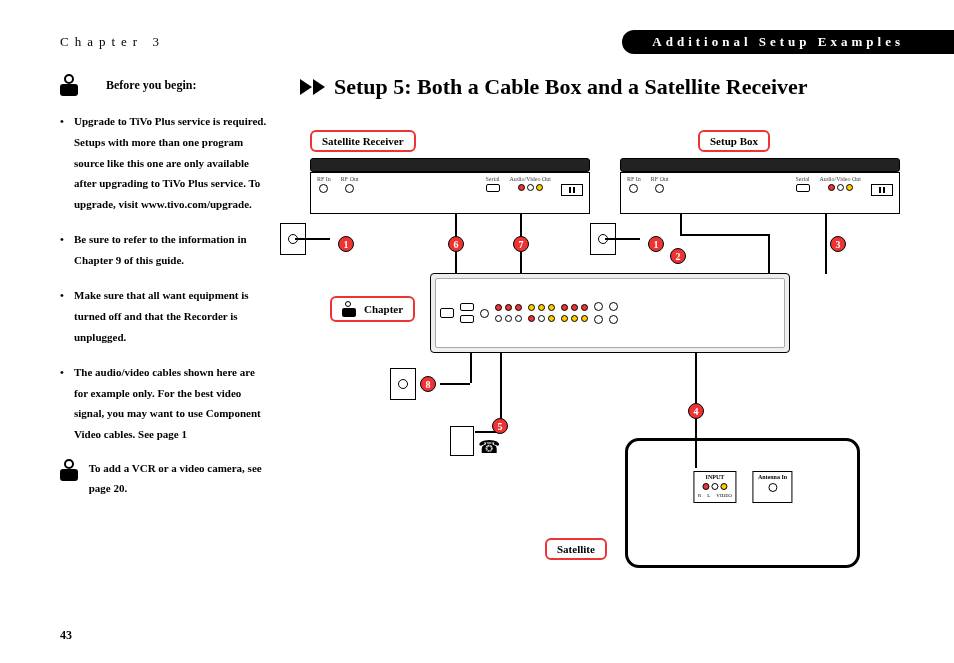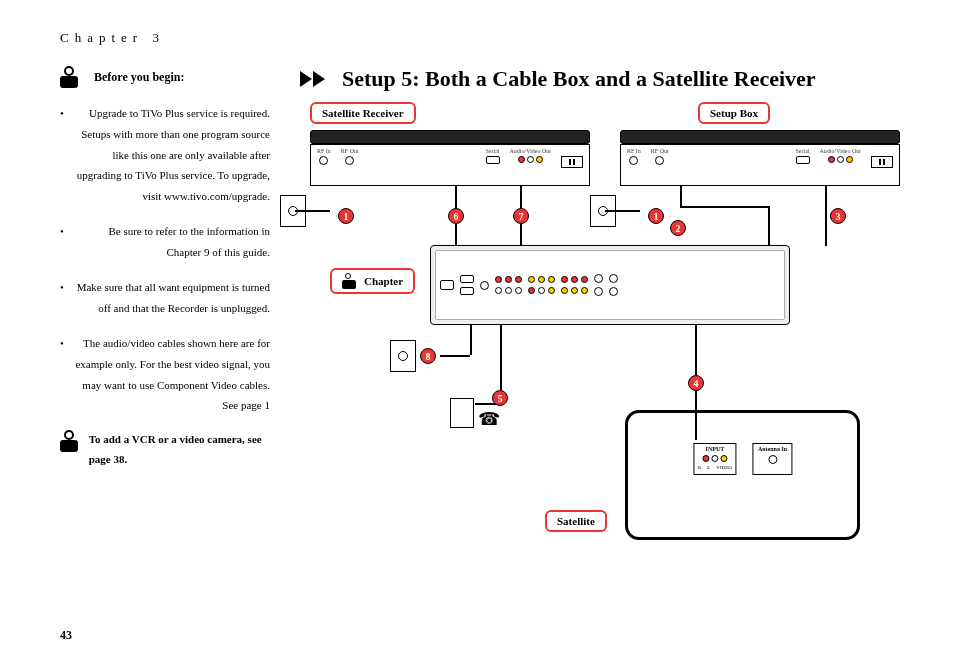--- a/index.html
+++ b/index.html
@@ -45,21 +45,21 @@
   }
   .sidebar {
     width: 210px;
     flex-shrink: 0;
     font-size: 11px;
     line-height: 1.9;
   }
   .before-begin {
     display: flex;
     align-items: center;
-    gap: 12px;
+    gap: 24px;
     margin-bottom: 14px;
   }
   .tivo-icon {
     width: 22px;
     height: 22px;
     position: relative;
     display: inline-block;
   }
   .tivo-icon::before {
     content: '';
@@ -80,22 +80,21 @@
     height: 12px;
     background: #000;
     border-radius: 3px;
   }
   .before-title { font-weight: bold; font-size: 12px; }
   .sidebar ul { list-style: none; }
   .sidebar li {
     position: relative;
     padding-left: 14px;
     margin-bottom: 14px;
-    font-weight: normal;
-    text-align: right;
+    font-weight: bold;
   }
   .sidebar li::before {
     content: '•';
     position: absolute;
     left: 0;
     top: 0;
   }
   .add-vcr {
     display: flex;
     gap: 10px;
@@ -104,24 +103,24 @@
     line-height: 1.8;
     margin-top: 6px;
   }
   .main {
     flex: 1;
     position: relative;
   }
   .main-title {
     font-size: 22px;
     font-weight: bold;
-    margin-bottom: 8px;
+    margin-bottom: 28px;
     display: flex;
     align-items: center;
-    gap: 16px;
+    gap: 8px;
   }
   .arrows { display: inline-flex; }
   .arrow-r {
     width: 0; height: 0;
     border-top: 8px solid transparent;
     border-bottom: 8px solid transparent;
     border-left: 12px solid #000;
     margin-right: 1px;
   }
   .diagram {
@@ -271,37 +270,38 @@
     font-size: 12px;
     font-weight: bold;
   }
 </style>
 </head>
 <body>
 
 <div class="page">
   <div class="header">
     <div class="chapter">Chapter 3</div>
+    <div class="header-right">Additional Setup Examples</div>
   </div>
 
   <div class="content">
     <div class="sidebar">
       <div class="before-begin">
         <span class="tivo-icon"></span>
         <span class="before-title">Before you begin:</span>
       </div>
       <ul>
         <li>Upgrade to TiVo Plus service is required. Setups with more than one program source like this one are only available after upgrading to TiVo Plus service. To upgrade, visit www.tivo.com/upgrade.</li>
         <li>Be sure to refer to the information in Chapter 9 of this guide.</li>
         <li>Make sure that all want equipment is turned off and that the Recorder is unplugged.</li>
         <li>The audio/video cables shown here are for example only. For the best video signal, you may want to use Component Video cables. See page 1</li>
       </ul>
       <div class="add-vcr">
         <span class="tivo-icon"></span>
-        <span>To add a VCR or a video camera, see page 38.</span>
+        <span>To add a VCR or a video camera, see page 20.</span>
       </div>
     </div>
 
     <div class="main">
       <div class="main-title">
         <span class="arrows">
           <span class="arrow-r"></span>
             <span class="arrow-r"></span>
         </span>
         <span>Setup 5: Both a Cable Box and a Satellite Receiver</span>

